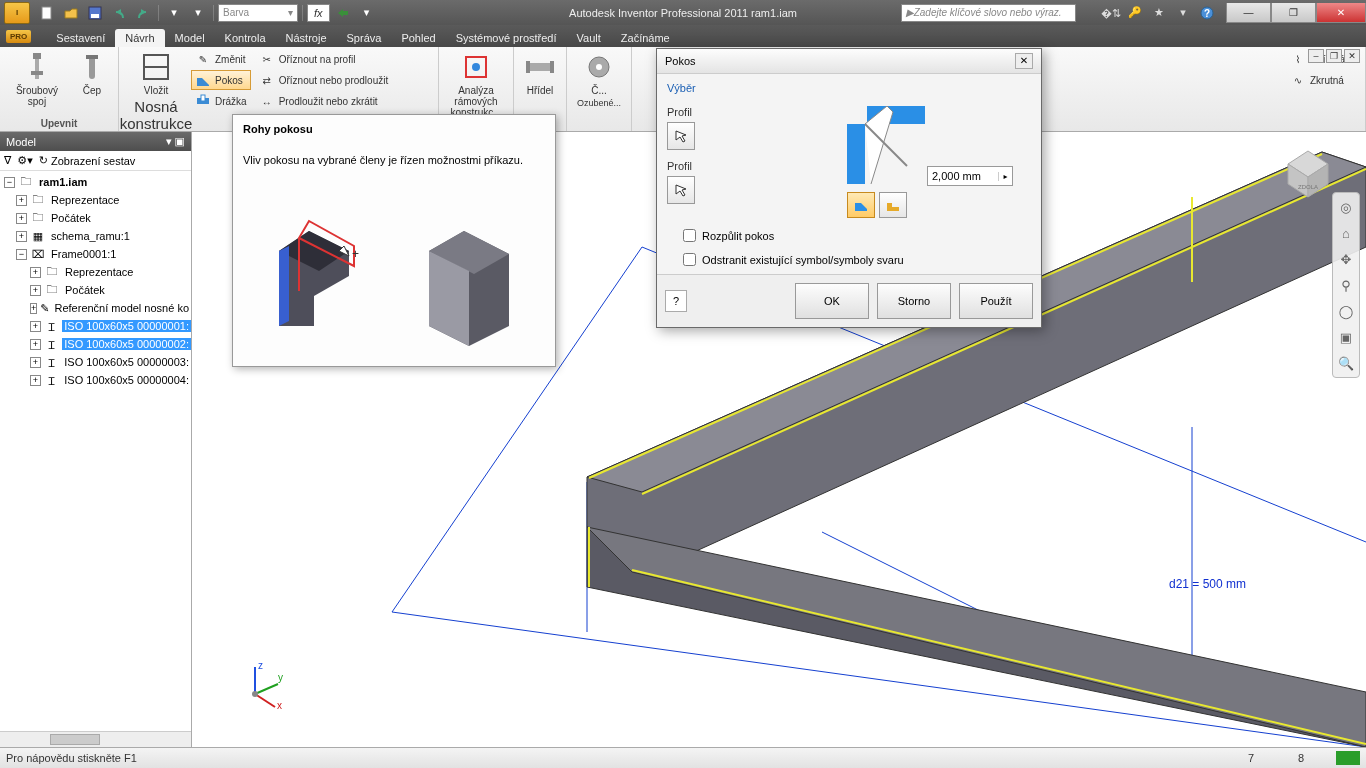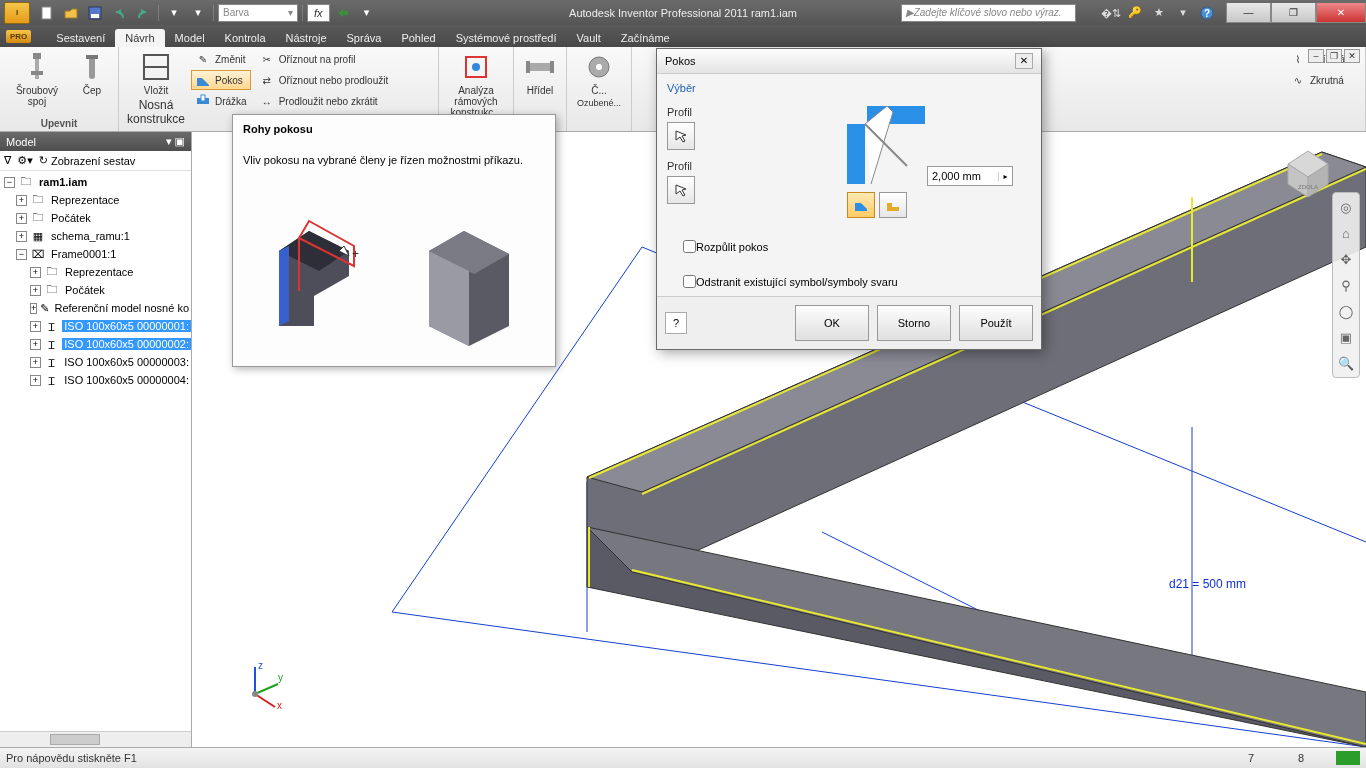--- a/index.html
+++ b/index.html
@@ -82,21 +82,21 @@
 .dlg-right { flex: 1; position: relative; }
 .field-label { margin-bottom: 4px; color: #333; }
 .select-btn { width: 28px; height: 28px; border: 1px solid #999; background: linear-gradient(#fff,#e6e6e6); display: flex; align-items: center; justify-content: center; cursor: pointer; margin-bottom: 10px; }
 .preview-box { width: 78px; height: 78px; position: relative; margin-left: 60px; }
 .dim-input { position: absolute; top: 60px; left: 140px; display: flex; align-items: center; border: 1px solid #999; background: #fff; height: 20px; }
 .dim-input input { border: none; width: 70px; padding: 0 4px; font-size: 11px; outline: none; }
 .dim-input .spin { width: 14px; text-align: center; border-left: 1px solid #ccc; cursor: pointer; font-size: 8px; }
 .toggle-btns { display: flex; gap: 4px; margin-left: 60px; margin-top: 8px; }
 .tbtn { width: 28px; height: 26px; border: 1px solid #999; background: linear-gradient(#fff,#e6e6e6); cursor: pointer; display:flex; align-items:center; justify-content:center; }
 .tbtn.active { background: linear-gradient(#ffe9b5,#ffcb66); border-color: #c78a1e; }
-.chk-row { display: flex; align-items: center; margin-top: 22px; padding-left: 16px; }
+.chk-row { display: flex; align-items: center; gap: 6px; margin-top: 11px; padding-left: 16px; }
 .chk-row input { width: 13px; height: 13px; }
 .dlg-buttons { border-top: 1px solid #ccc; padding: 8px; display: flex; justify-content: flex-end; gap: 8px; align-items: center; background: #efefef; }
 .dlg-buttons .help { margin-right: auto; width: 22px; height: 22px; border: 1px solid #aaa; background: #fff; display:flex; align-items:center; justify-content:center; cursor:pointer; }
 .dlg-btn { min-width: 74px; height: 36px; border: 1px solid #999; background: linear-gradient(#fdfdfd,#e0e0e0); cursor: pointer; font-size: 11px; }
 
 
 .statusbar { position: absolute; left: 0; right: 0; bottom: 0; height: 21px; background: linear-gradient(#f4f4f4,#e2e2e2); border-top: 1px solid #aaa; display: flex; align-items: center; font-size: 11px; padding: 0 6px; color: #333; }
 .status-right { margin-left: auto; display: flex; align-items: center; gap: 20px; }
 .status-cell { min-width: 30px; text-align: center; }
 .status-green { width: 24px; height: 14px; background: #2a9d2a; }
@@ -220,21 +220,21 @@
   <div class="rpanel" style="min-width:320px">
     <div class="rpanel-body">
       <div class="big-btn">
         <div class="ico">
             <svg width="32" height="32">
               <rect x="4" y="4" width="24" height="24" fill="none" stroke="#555" stroke-width="2"></rect>
               <line x1="4" y1="16" x2="28" y2="16" stroke="#555" stroke-width="2"></line>
             </svg>
           </div>
         <span>Vložit</span>
-        <span style="font-size:12px">Nosná konstrukce</span>
+        <span style="font-size:15px">Nosná konstrukce</span>
       </div>
       <div class="small-btns">
         <div class="small-btn">
             <span class="sico">✎</span>
             <span>Změnit</span>
           </div>
         <div class="small-btn active">
             <span class="sico">
               <svg width="14" height="14">
                 <path d="M1 13 L1 5 L6 5 L13 12 L13 13 Z" fill="#3b8bd4"></path>

